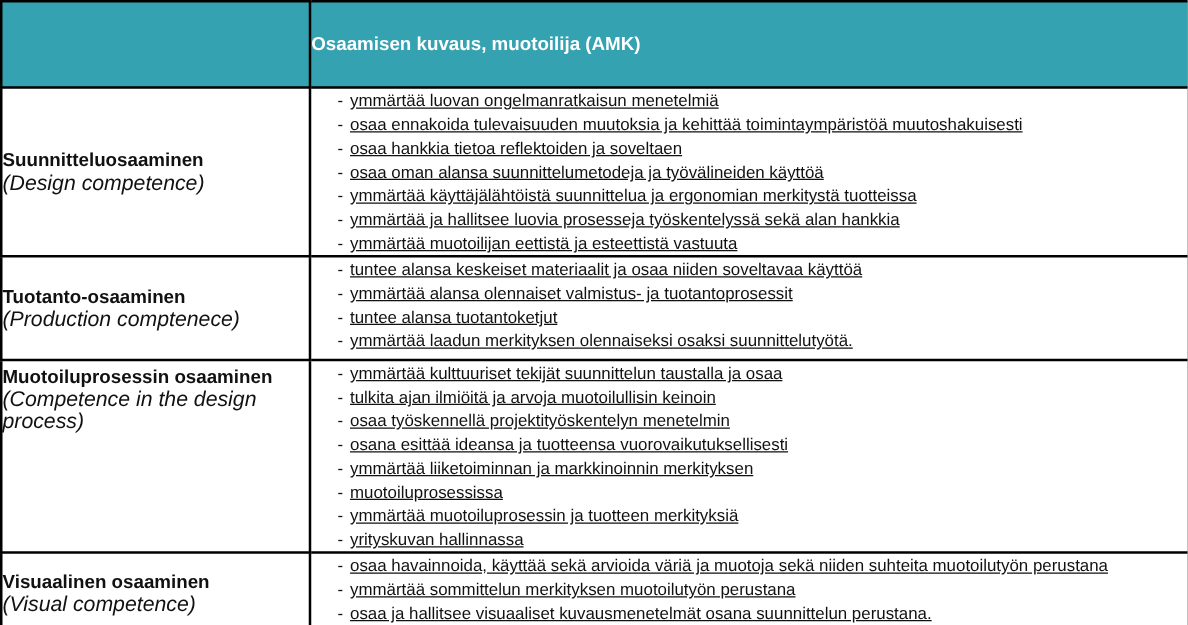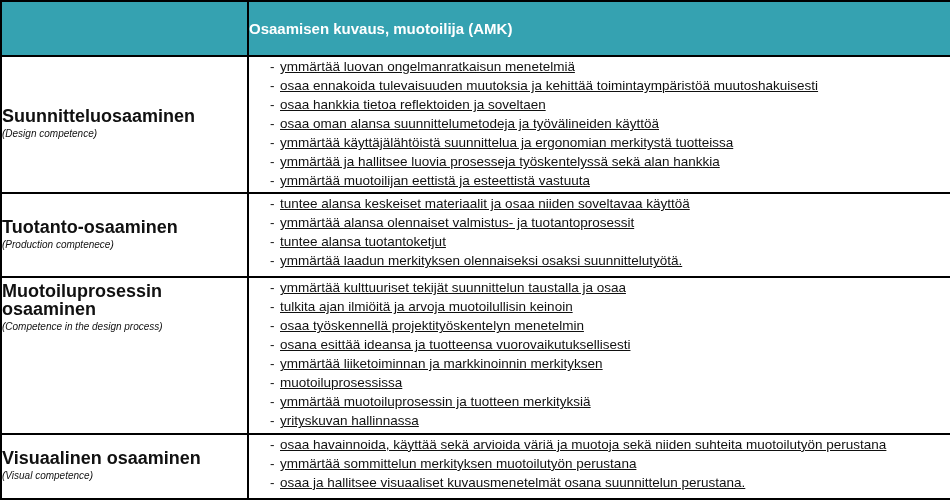--- a/index.html
+++ b/index.html
@@ -27,21 +27,21 @@
     table-layout: fixed;
   }
   table.competence-table td,
   table.competence-table th {
     border: 2px solid var(--border);
     padding: 0;
   }
   col.col-left  { width: 247px; }
   col.col-right { width: 703px; }
 
-  tr.header-row { height: 55px; }
+  tr.header-row { height: 69px; }
   tr.header-row th {
     background: var(--header-bg);
   }
   th.header-title-cell {
     text-align: left;
     vertical-align: middle;
     padding-left: 16px;
     padding-right: 8px;
     color: var(--header-text);
     font-size: 15px;
@@ -56,26 +56,26 @@
   td.left-cell {
     vertical-align: middle;
     padding: 4px 6px 4px 9px;
   }
   tr.row-3 td.left-cell {
     vertical-align: top;
     padding-top: 4px;
   }
   .row-title {
     font-weight: bold;
-    font-size: 18px;
+    font-size: 15px;
     line-height: 18px;
   }
   .row-subtitle {
     font-style: italic;
-    font-size: 10px;
+    font-size: 17px;
     line-height: 17px;
   }
 
   td.right-cell {
     vertical-align: top;
     padding: 4px 6px 4px 0;
   }
   .bullet {
     display: flex;
     font-size: 13.5px;

